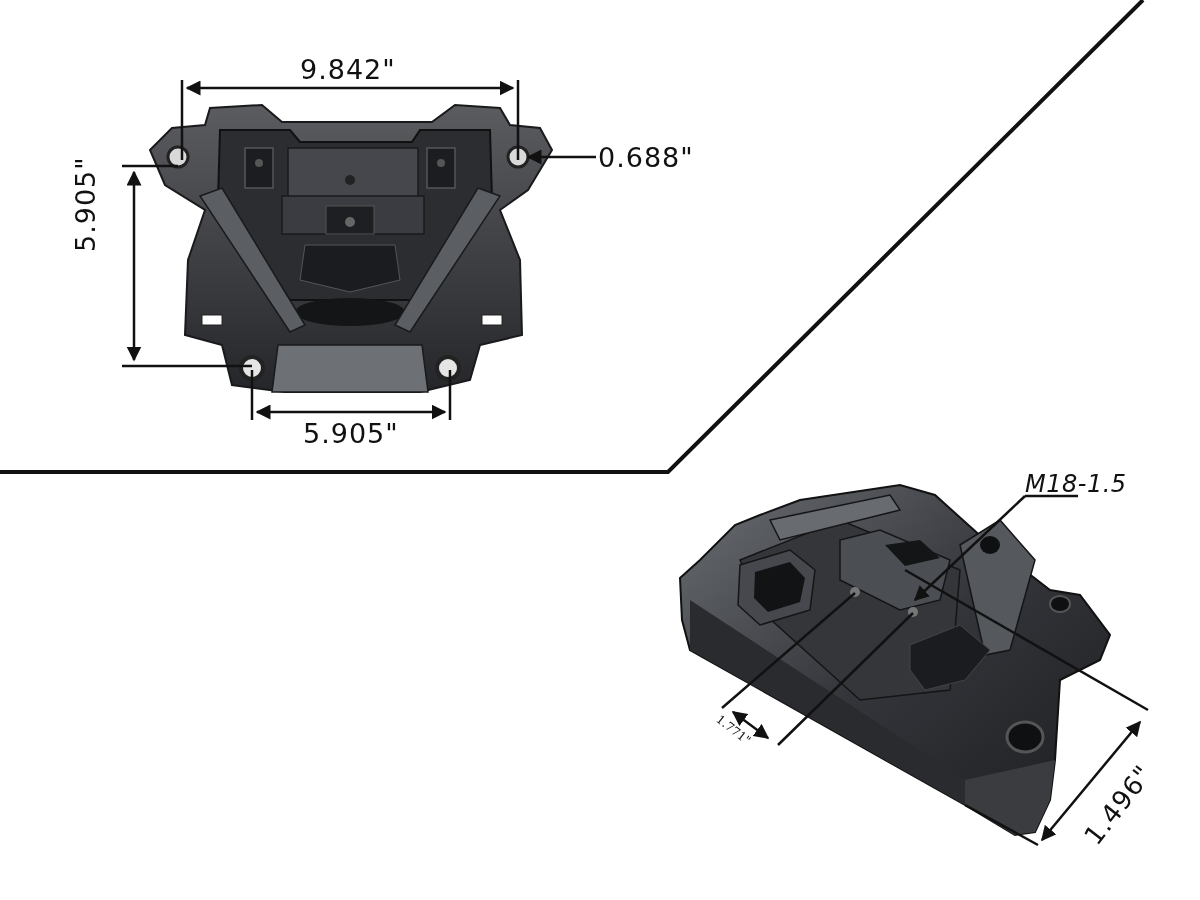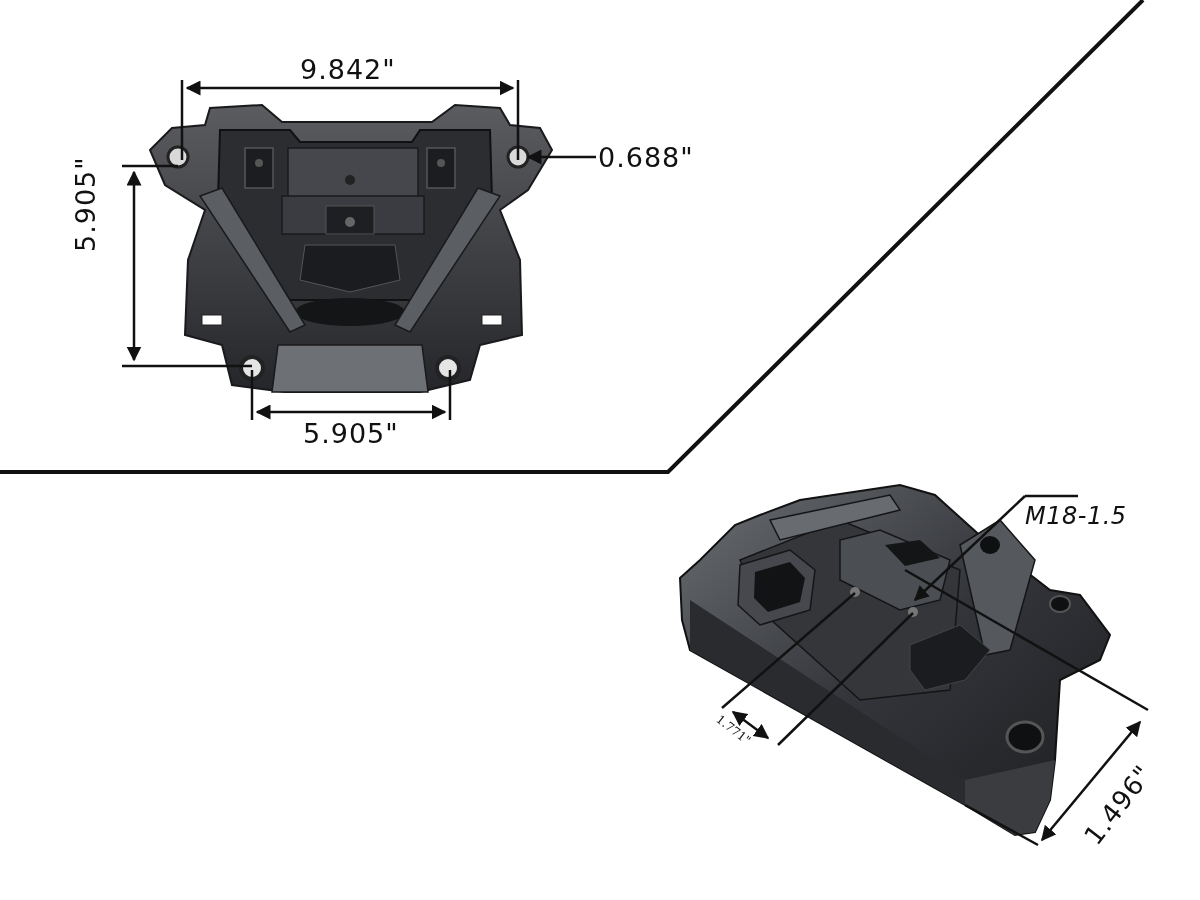--- a/index.html
+++ b/index.html
@@ -3,21 +3,21 @@
   <meta charset="utf-8">
   <style>
     html, body { margin: 0; padding: 0; background: #ffffff; }
     body { width: 1200px; height: 900px; position: relative; overflow: hidden; font-family: "DejaVu Sans", sans-serif; }
     .canvas { position: absolute; left: 0; top: 0; width: 1200px; height: 900px; }
     .lbl { position: absolute; color: #111; font-family: "DejaVu Sans", sans-serif; white-space: nowrap; }
     .lbl-top { left: 300px; top: 54px; font-size: 27px; letter-spacing: 1px; }
     .lbl-hole { left: 598px; top: 142px; font-size: 27px; letter-spacing: 1px; }
     .lbl-vert { left: 70px; top: 252px; font-size: 27px; letter-spacing: 1px; transform: rotate(-90deg); transform-origin: left top; }
     .lbl-bottom { left: 303px; top: 418px; font-size: 27px; letter-spacing: 1px; }
-    .lbl-thread { left: 1025px; top: 470px; font-size: 24px; font-style: italic; letter-spacing: 0.5px; margin-top: 32px; }
+    .lbl-thread { left: 1025px; top: 470px; font-size: 24px; font-style: italic; letter-spacing: 0.5px; }
     .lbl-small { left: 722px; top: 712px; font-size: 12px; font-family: "DejaVu Serif", serif; transform: rotate(38deg); transform-origin: left top; }
     .lbl-depth { left: 1078px; top: 832px; font-size: 26px; letter-spacing: 1px; transform: rotate(-52deg); transform-origin: left top; }
   </style>
 </head>
 <body>
 
 <div class="canvas">
   <svg width="1200" height="900" viewBox="0 0 1200 900">
     <defs>
       <marker id="arr" viewBox="0 0 10 10" refX="9" refY="5" markerWidth="6" markerHeight="6" orient="auto-start-reverse">

